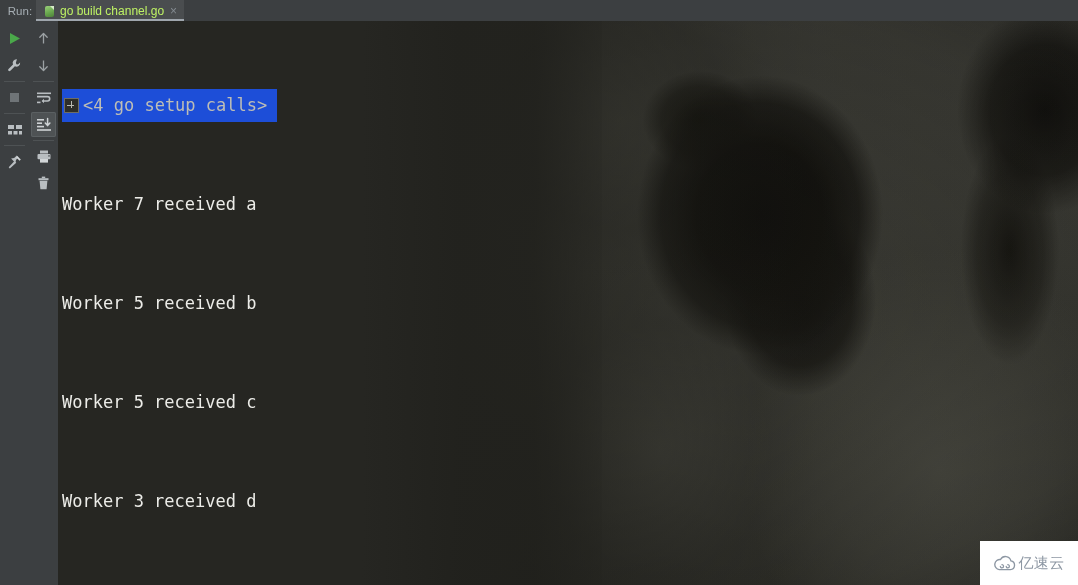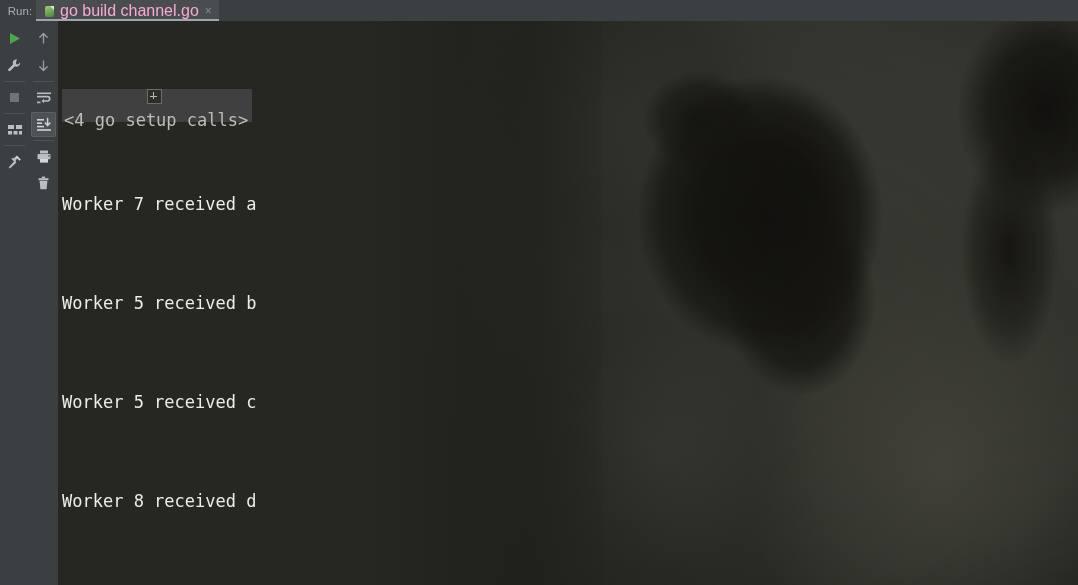--- a/index.html
+++ b/index.html
@@ -97,22 +97,22 @@
     background: linear-gradient(160deg, #9ad07a 0%, #6aa84f 55%, #4e8239 100%);
   }
   .go-icon .fold {
     position: absolute;
     right: 1px; top: 2px;
     width: 4px; height: 4px;
     background: #d7ebc8;
     clip-path: polygon(0 0, 100% 100%, 100% 0);
   }
   .tab-title {
-    font-size: 16px;
-    color: #f9a8d4;
+    font-size: 12px;
+    color: #bef264;
     white-space: nowrap;
   }
   .tab-close {
     font-size: 12px;
     color: #838a90;
     line-height: 1;
     padding: 0 1px;
   }
 
   
@@ -190,25 +190,24 @@
     color: #e8e8e4;
     white-space: pre;
   }
   .line {
     height: 33px;
     display: flex;
     align-items: center;
     padding-left: 4px;
   }
   .line.fold {
-    background: #404040;
+    background: #1d4ed8;
     display: inline-flex;
     padding-left: 2px;
-    padding-right: 4px;
-    flex-direction: column;
+    padding-right: 10px;
   }
   .fold-box {
     width: 13px; height: 13px;
     flex: 0 0 auto;
     border: 1px solid #6d6d66;
     margin-right: 4px;
     position: relative;
     background: #2e2e29;
   }
   .fold-box::before, .fold-box::after {
@@ -256,21 +255,21 @@
     <div class="console-lines">
       <div class="line">
         <span class="line fold" style="padding-left:2px;">
           <span class="fold-box"></span>
           <span class="fold-text">&lt;4 go setup calls&gt;</span>
         </span>
       </div>
       <div class="line"><span class="line-text">Worker 7 received a</span></div>
       <div class="line"><span class="line-text">Worker 5 received b</span></div>
       <div class="line"><span class="line-text">Worker 5 received c</span></div>
-      <div class="line"><span class="line-text">Worker 8 received d</span></div>
+      <div class="line"><span class="line-text">Worker 3 received d</span></div>
       <div class="line"><span class="line-text">Worker 4 received e</span></div>
       
       
       
       
       
       
       
       
       
@@ -375,14 +374,22 @@
         <svg width="15" height="15" viewBox="0 0 15 15" aria-hidden="true">
           <rect x="2.5" y="2.2" width="10" height="2" fill="#b9bec1"></rect>
           <rect x="5.8" y="0.6" width="3.4" height="1.6" fill="#b9bec1"></rect>
           <path d="M3.6 4.8h7.8l-.8 8.4H4.4z" fill="#b9bec1"></path>
         </svg>
       </div>
     </div>
 
   </div>
 
+  <div class="watermark">
+    <svg width="22" height="17" viewBox="0 0 26 20" aria-hidden="true">
+      <path d="M6.2 17.2h13.2a5.2 5.2 0 0 0 .6-10.3 6.6 6.6 0 0 0-12.3-1.6A5.4 5.4 0 0 0 6.2 17.2z" fill="none" stroke="#8d97a3" stroke-width="1.6"></path>
+      <path d="M9.4 11.4a1.9 1.9 0 1 1-1.9 1.9" fill="none" stroke="#8d97a3" stroke-width="1.5" stroke-linecap="round"></path>
+      <path d="M16.3 11.4a1.9 1.9 0 1 1-1.9 1.9" fill="none" stroke="#8d97a3" stroke-width="1.5" stroke-linecap="round"></path>
+    </svg>
+    <span class="wm-text">亿速云</span>
+  </div>
 
 </div>
 
 </body></html>

